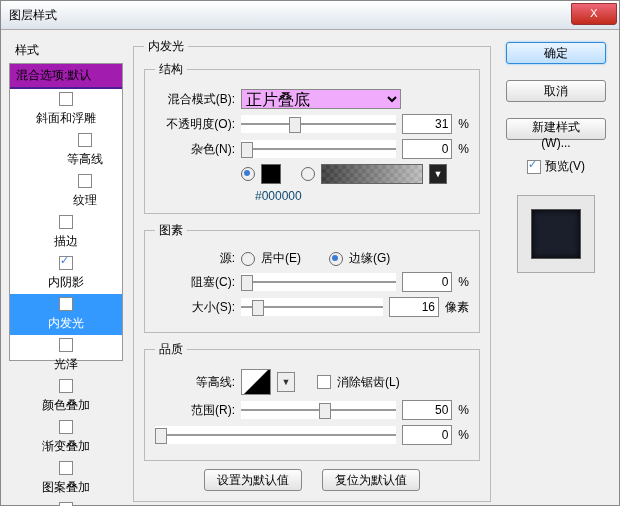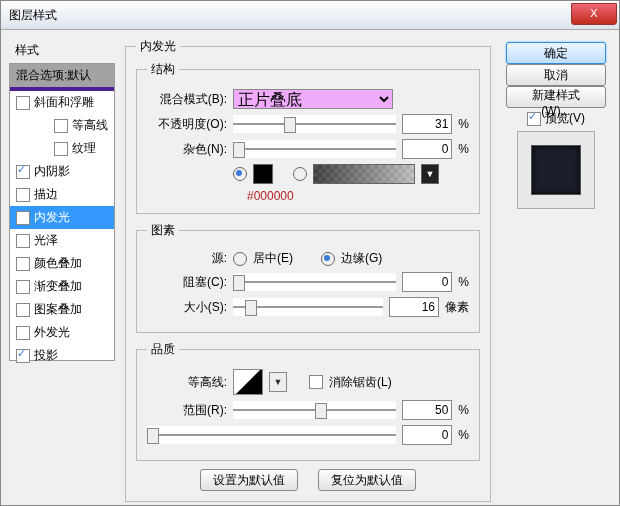--- a/index.html
+++ b/index.html
@@ -1,25 +1,25 @@
 <!DOCTYPE html>
 <html><head>
 <meta charset="utf-8">
 <style>
 body { margin:0; font-family:"Microsoft YaHei","SimSun",sans-serif; font-size:12px; background:#999; }
 .dialog { width:620px; height:506px; background:#f0f0f0; border:1px solid #888; position:relative; box-sizing:border-box; }
 .titlebar { height:28px; background:linear-gradient(#fff,#dde4ec); border-bottom:1px solid #aaa; display:flex; align-items:center; padding:0 8px; position:relative; }
 .titlebar span { font-size:12px; }
 .close-btn { position:absolute; right:2px; top:2px; width:44px; height:20px; background:linear-gradient(#e67,#c12b1a); border:1px solid #933; border-radius:0 0 3px 3px; color:#fff; text-align:center; font-size:11px; line-height:18px; cursor:pointer; }
 .body { display:flex; padding:8px; height:calc(100% - 28px); box-sizing:border-box; }
-.left-panel { width:106px; }
+.left-panel { width:114px; }
 .left-title { padding:4px 6px; }
 .left-list { border:1px solid #999; background:#fff; height:296px; }
-.left-list .hdr { background:#a3a3a3; padding:3px 6px; border-bottom:4px solid #4c1d95; }
-.left-list .itm { padding:3px 6px; display:flex; align-items:center; gap:4px; cursor:pointer; }
+.left-list .hdr { background:#a21caf; padding:3px 6px; border-bottom:2px solid #4c1d95; }
+.left-list .itm { padding:3px 6px; display:flex; align-items:center; gap:4px; cursor:pointer;flex-direction:column; }
 .left-list .itm.indent { padding-left:20px;margin-left:24px; }
 .left-list .itm.sel { background:#3399ff; color:#fff; }
 .chk { width:12px; height:12px; border:1px solid #888; background:#fff; display:inline-block; position:relative; }
 .chk.on::after { content:"✓"; position:absolute; top:-3px; left:0; color:#3b7cd6; font-size:11px; }
 .itm.sel .chk.on::after { color:#fff; }
 .mid-panel { flex:1; padding:0 10px; }
 fieldset { border:1px solid #bbb; margin:0 0 8px 0; padding:6px 10px 10px 10px; }
 legend { padding:0 4px; }
 .row { display:flex; align-items:center; margin:5px 0; gap:6px; }
 .lbl { width:80px; text-align:right; }
@@ -27,26 +27,26 @@
 .slider { flex:1; height:18px; position:relative; background:linear-gradient(#fff,#fff); border:none; }
 .slider::before { content:""; position:absolute; top:8px; left:0; right:0; height:2px; background:#999; }
 .thumb { position:absolute; top:2px; width:10px; height:14px; background:#eee; border:1px solid #888; }
 .num { width:42px; height:18px; border:1px solid #888; background:#fff; text-align:right; padding:0 3px; font-size:12px; }
 .swatch { width:18px; height:18px; border:1px solid #666; background:#000; }
 .grad { width:100px; height:18px; border:1px solid #666; background:linear-gradient(to right,#000,#aaa); position:relative; }
 .grad::after { content:""; position:absolute; inset:0; background:repeating-conic-gradient(#ccc 0 25%, #fff 0 50%) 0 0/8px 8px; opacity:0.3; }
 .dd { width:16px; height:18px; border:1px solid #666; background:#222; display:flex; align-items:center; justify-content:center; color:#fff; font-size:9px; }
 .radio { width:12px; height:12px; border:1px solid #666; border-radius:50%; display:inline-block; position:relative; }
 .radio.on::after { content:""; position:absolute; top:2px; left:2px; width:6px; height:6px; border-radius:50%; background:#3b7cd6; }
-.hex { color:#b91c1c; font-size:12px; margin-left:100px; }
+.hex { color:#0c4a6e; font-size:12px; margin-left:100px; }
 .contour { width:28px; height:24px; border:1px solid #888; background:linear-gradient(135deg,#fff 48%,#000 52%); }
 .btn { height:22px; border:1px solid #888; background:linear-gradient(#fdfdfd,#e3e3e3); padding:0 12px; font-size:12px; cursor:pointer; border-radius:3px; }
 .btn.primary { border:1px solid #2f8bd8; background:linear-gradient(#eaf4ff,#bfe0ff); box-shadow:0 0 2px #5ab0ff; }
 .btns-row { display:flex; justify-content:center; gap:20px; margin-top:4px; }
-.right-panel { width:110px; display:flex; flex-direction:column; align-items:center; gap:0; padding-top:4px; }
+.right-panel { width:110px; display:flex; flex-direction:column; align-items:center; gap:16px; padding-top:4px; }
 .right-panel .btn { width:100px; }
 .preview-box { width:76px; height:76px; border:1px solid #aaa; background:#e8e8e8; display:flex; align-items:center; justify-content:center; margin-top:4px; }
 .preview-inner { width:48px; height:48px; background:#1a1f2b; border:1px solid #555; box-shadow:inset 0 0 6px #000; }
 .pvrow { display:flex; align-items:center; gap:4px; margin-top:2px; }
 </style>
 </head>
 <body>
 
 <div class="dialog">
   <div class="titlebar">
@@ -65,26 +65,26 @@
             </div>
             <div class="itm indent">
               <span class="chk"></span>
               <span>等高线</span>
             </div>
             <div class="itm indent">
               <span class="chk"></span>
               <span>纹理</span>
             </div>
             <div class="itm">
+              <span class="chk"></span>
+              <span>描边</span>
+            </div>
+            <div class="itm">
               <span class="chk on"></span>
               <span>内阴影</span>
-            </div>
-            <div class="itm">
-              <span class="chk"></span>
-              <span>描边</span>
             </div>
             <div class="itm sel">
               <span class="chk on"></span>
               <span>内发光</span>
             </div>
             <div class="itm">
               <span class="chk"></span>
               <span>光泽</span>
             </div>
             <div class="itm">

